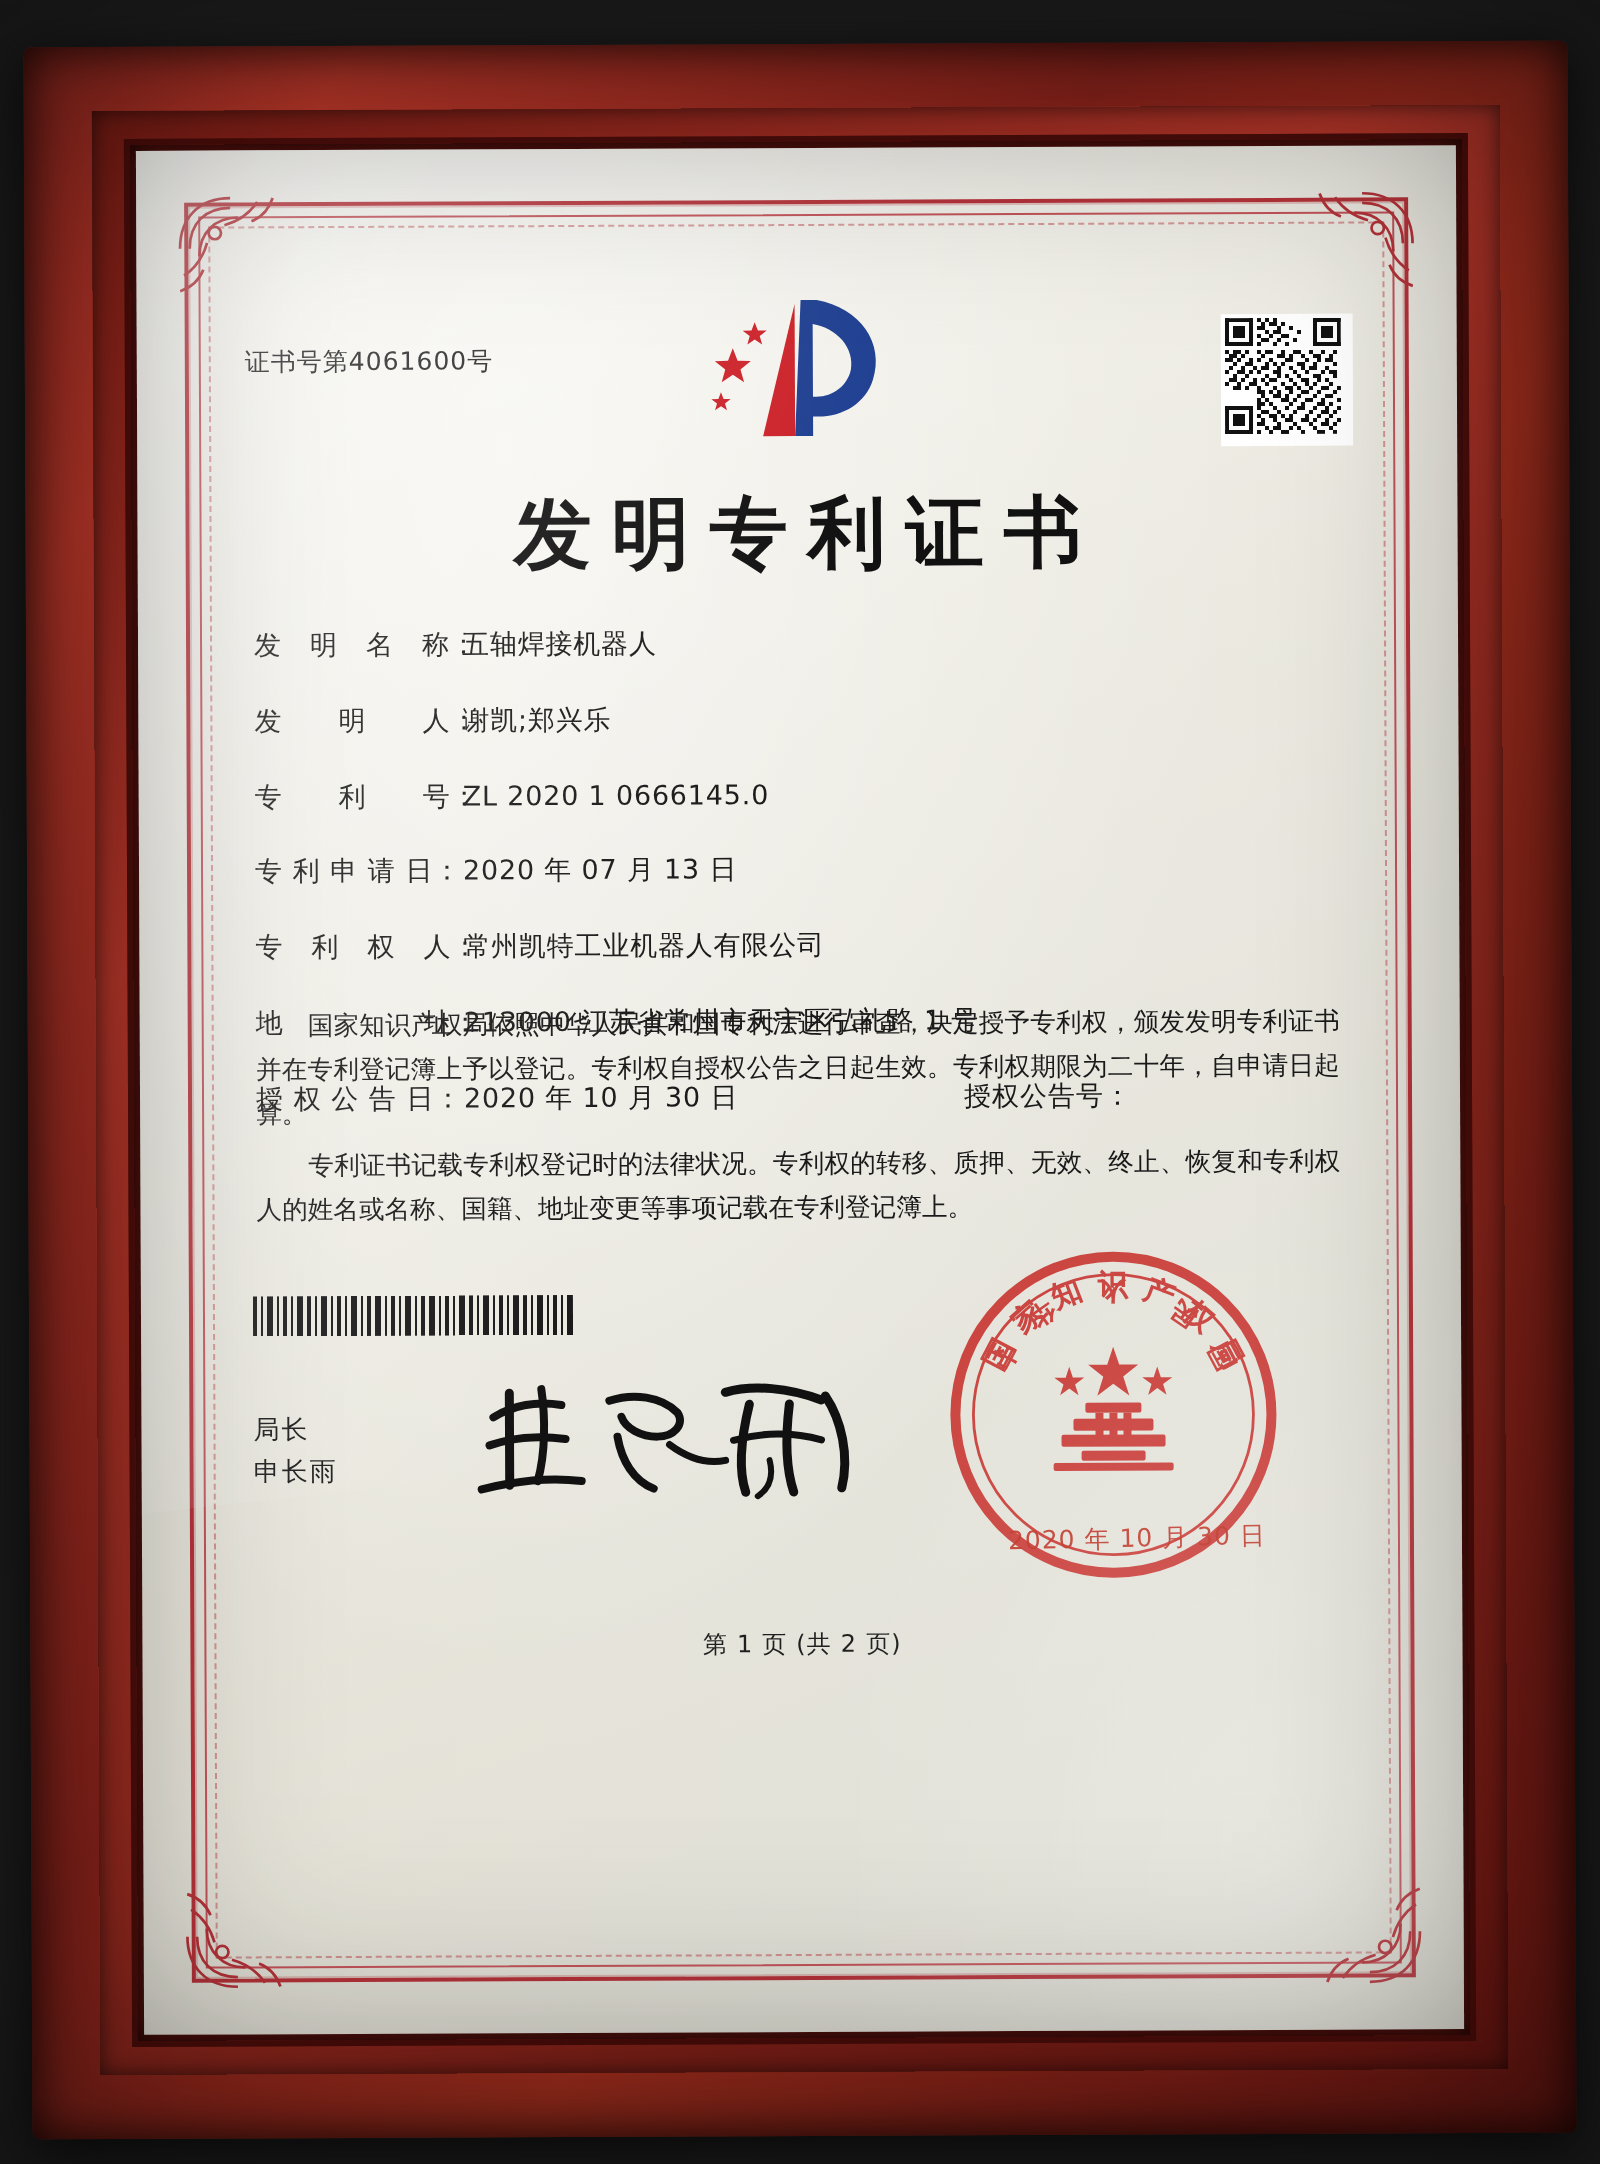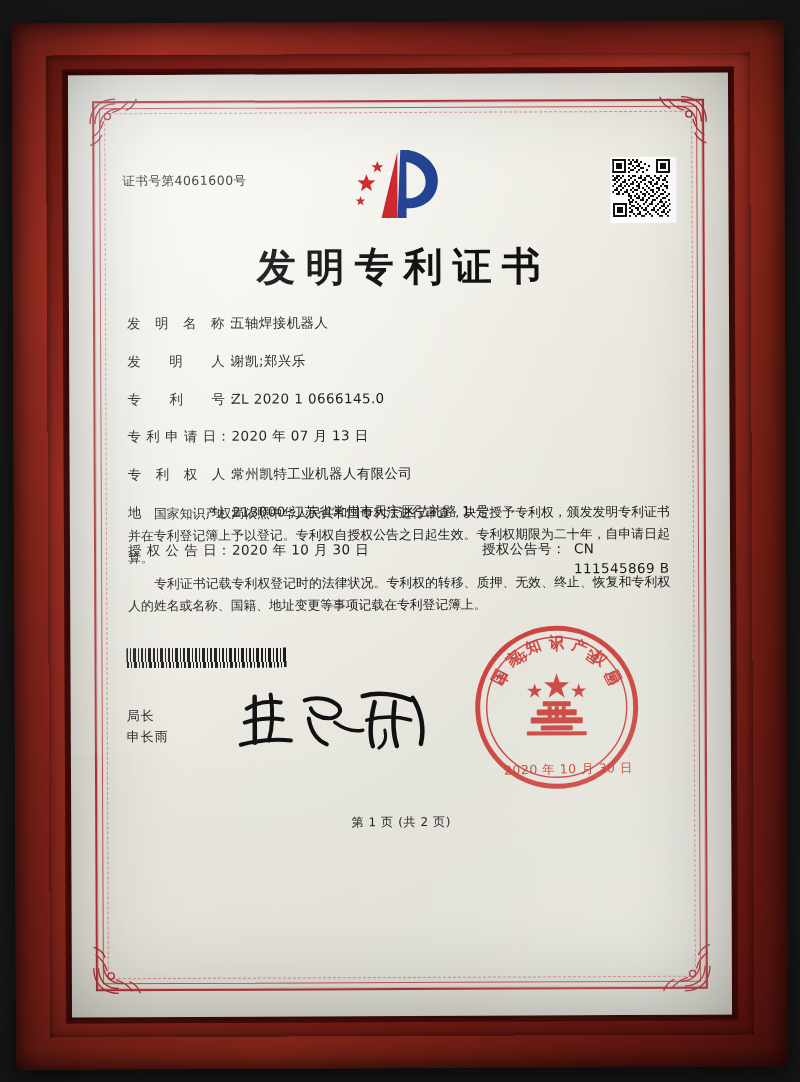--- a/index.html
+++ b/index.html
@@ -605,21 +605,20 @@
             <div class="field-value">常州凯特工业机器人有限公司</div>
           </div>
           <div class="field-row">
             <div class="field-label">地　　　　　址：</div>
             <div class="field-value">213000  江苏省常州市天宁区弘礼路 1 号</div>
           </div>
           <div class="field-row dual">
             <div class="field-label">授 权 公 告 日：</div>
             <div class="field-value">2020 年 10 月 30 日</div>
             <div class="field-label2">授权公告号：</div>
-            <div class="field-value2">CN 111545869 B</div>
           </div>
         </div>
 
         <div class="paragraphs">
           <p>国家知识产权局依照中华人民共和国专利法进行审查，决定授予专利权，颁发发明专利证书并在专利登记簿上予以登记。专利权自授权公告之日起生效。专利权期限为二十年，自申请日起算。</p>
           <p>专利证书记载专利权登记时的法律状况。专利权的转移、质押、无效、终止、恢复和专利权人的姓名或名称、国籍、地址变更等事项记载在专利登记簿上。</p>
         </div>
 
         <div class="barcode">
           <svg width="160" height="20" viewBox="0 0 160 20" shape-rendering="crispEdges">

